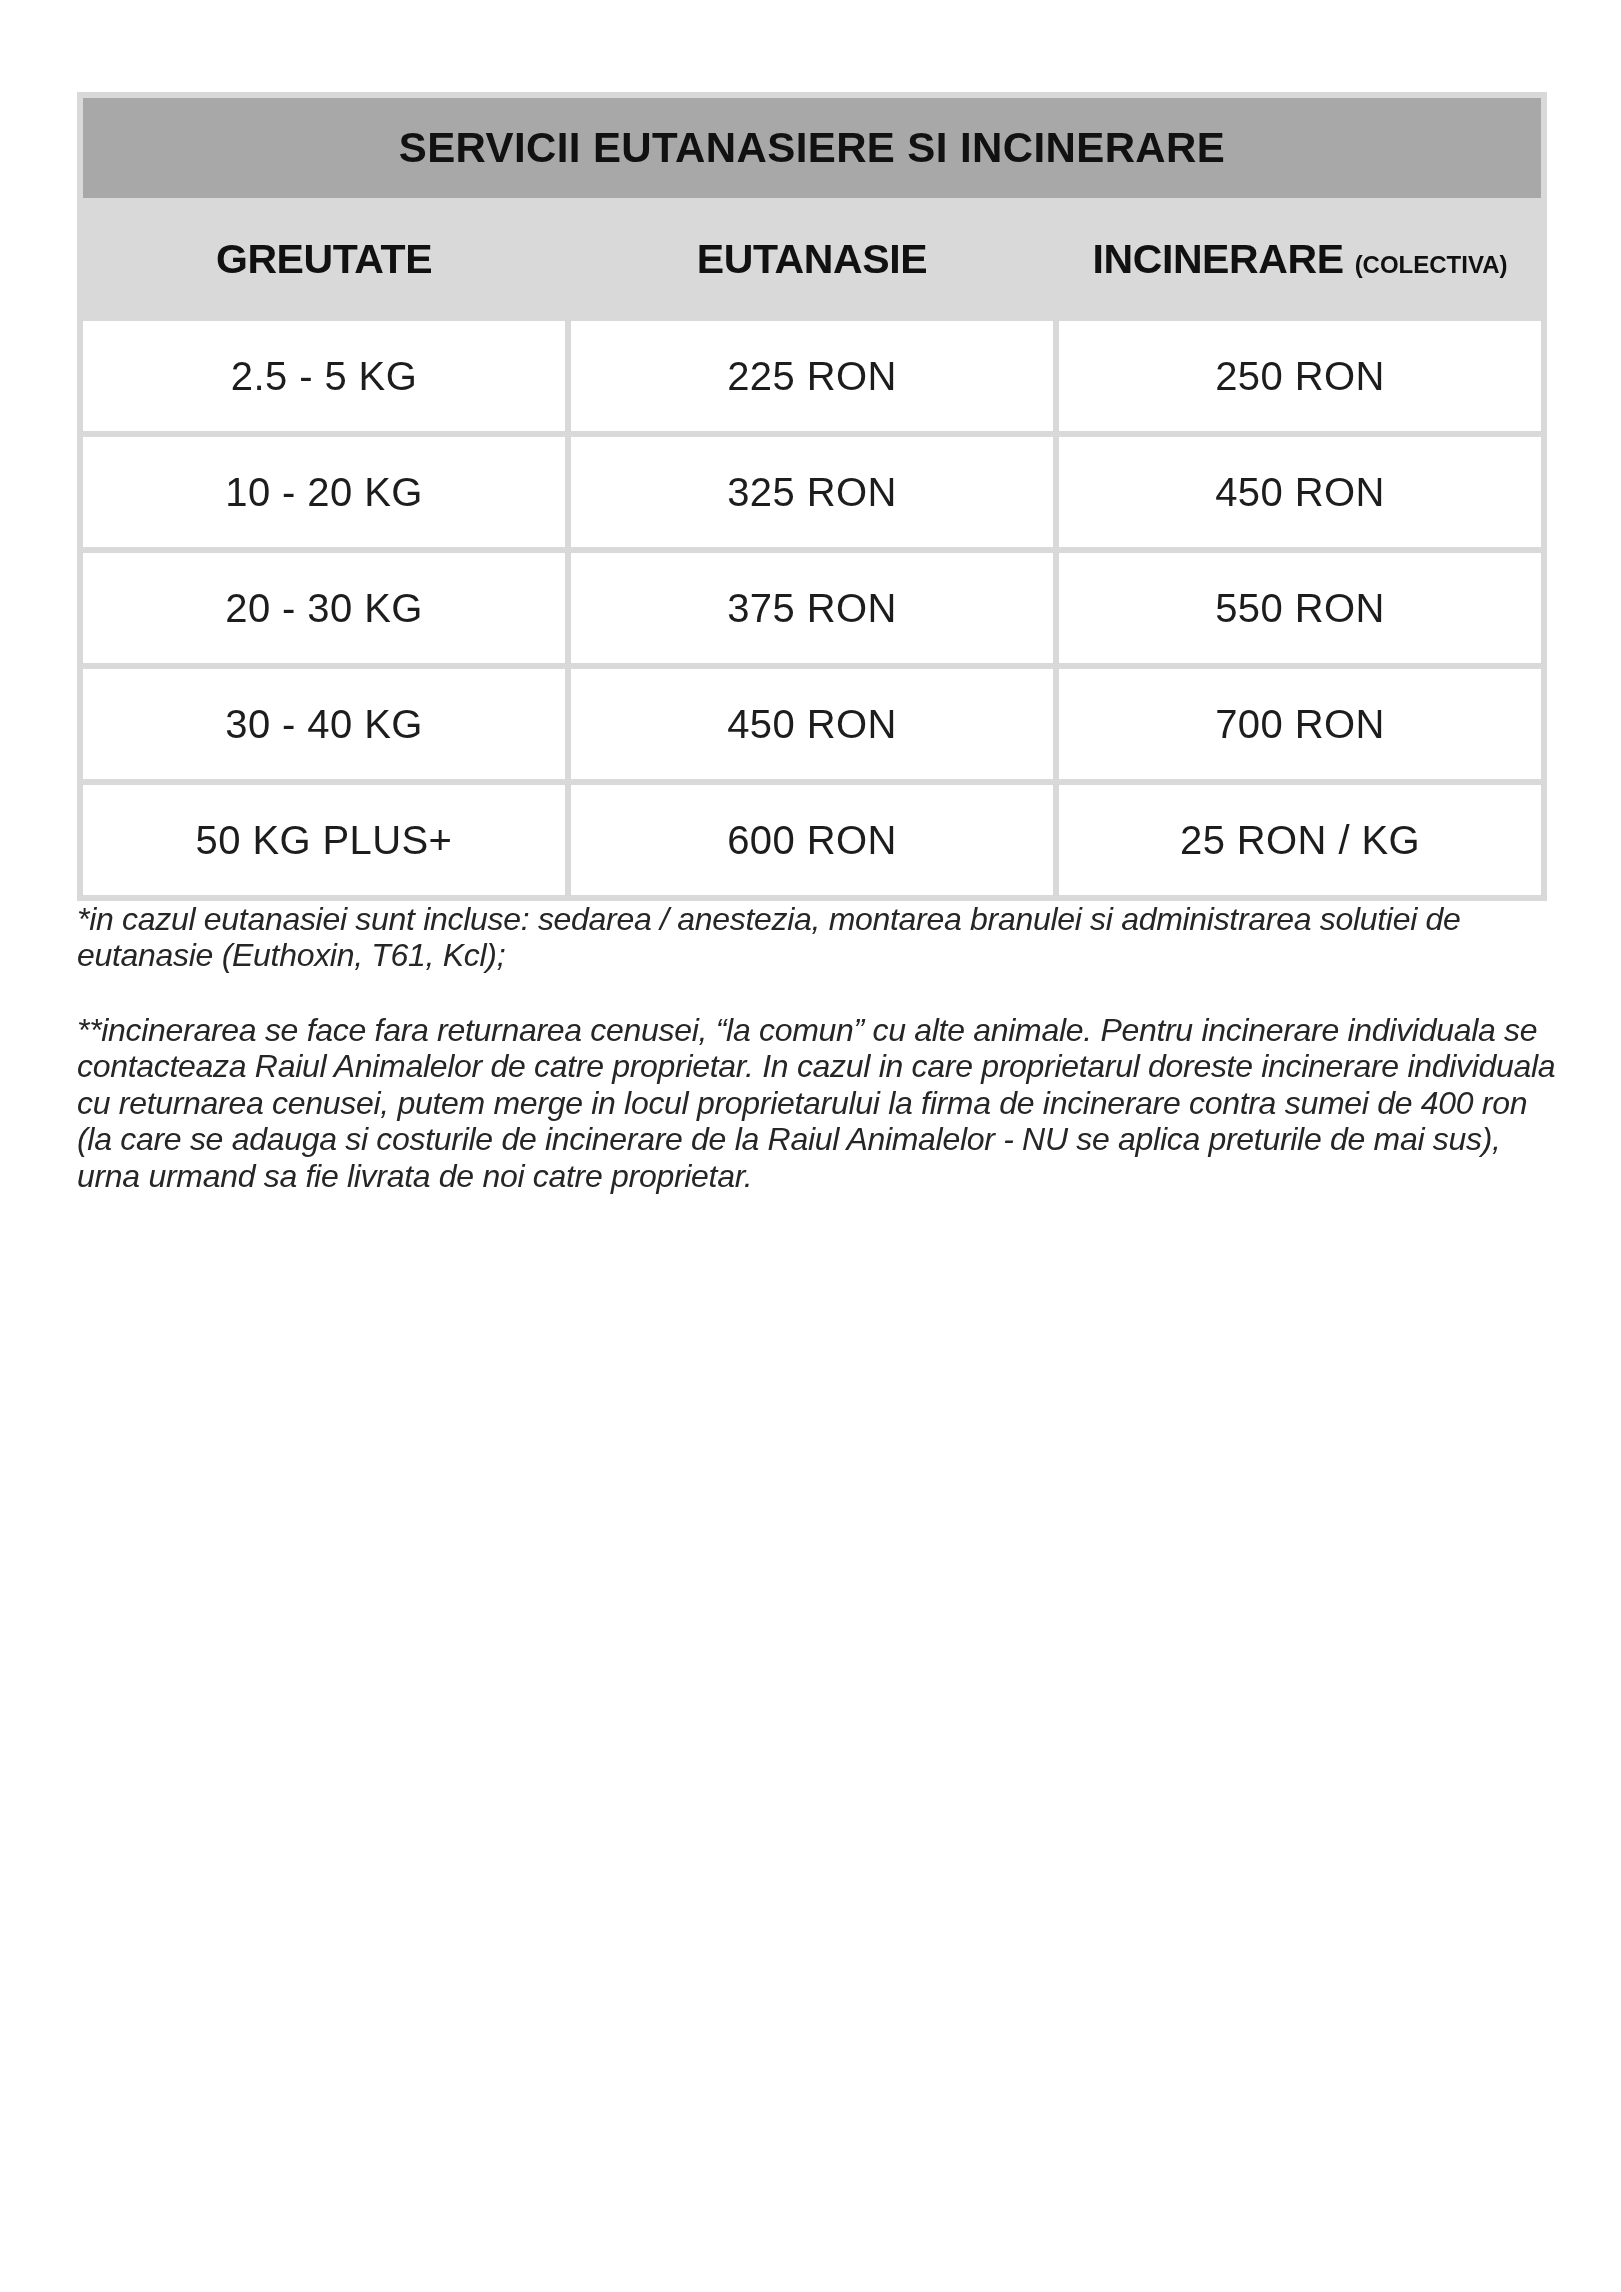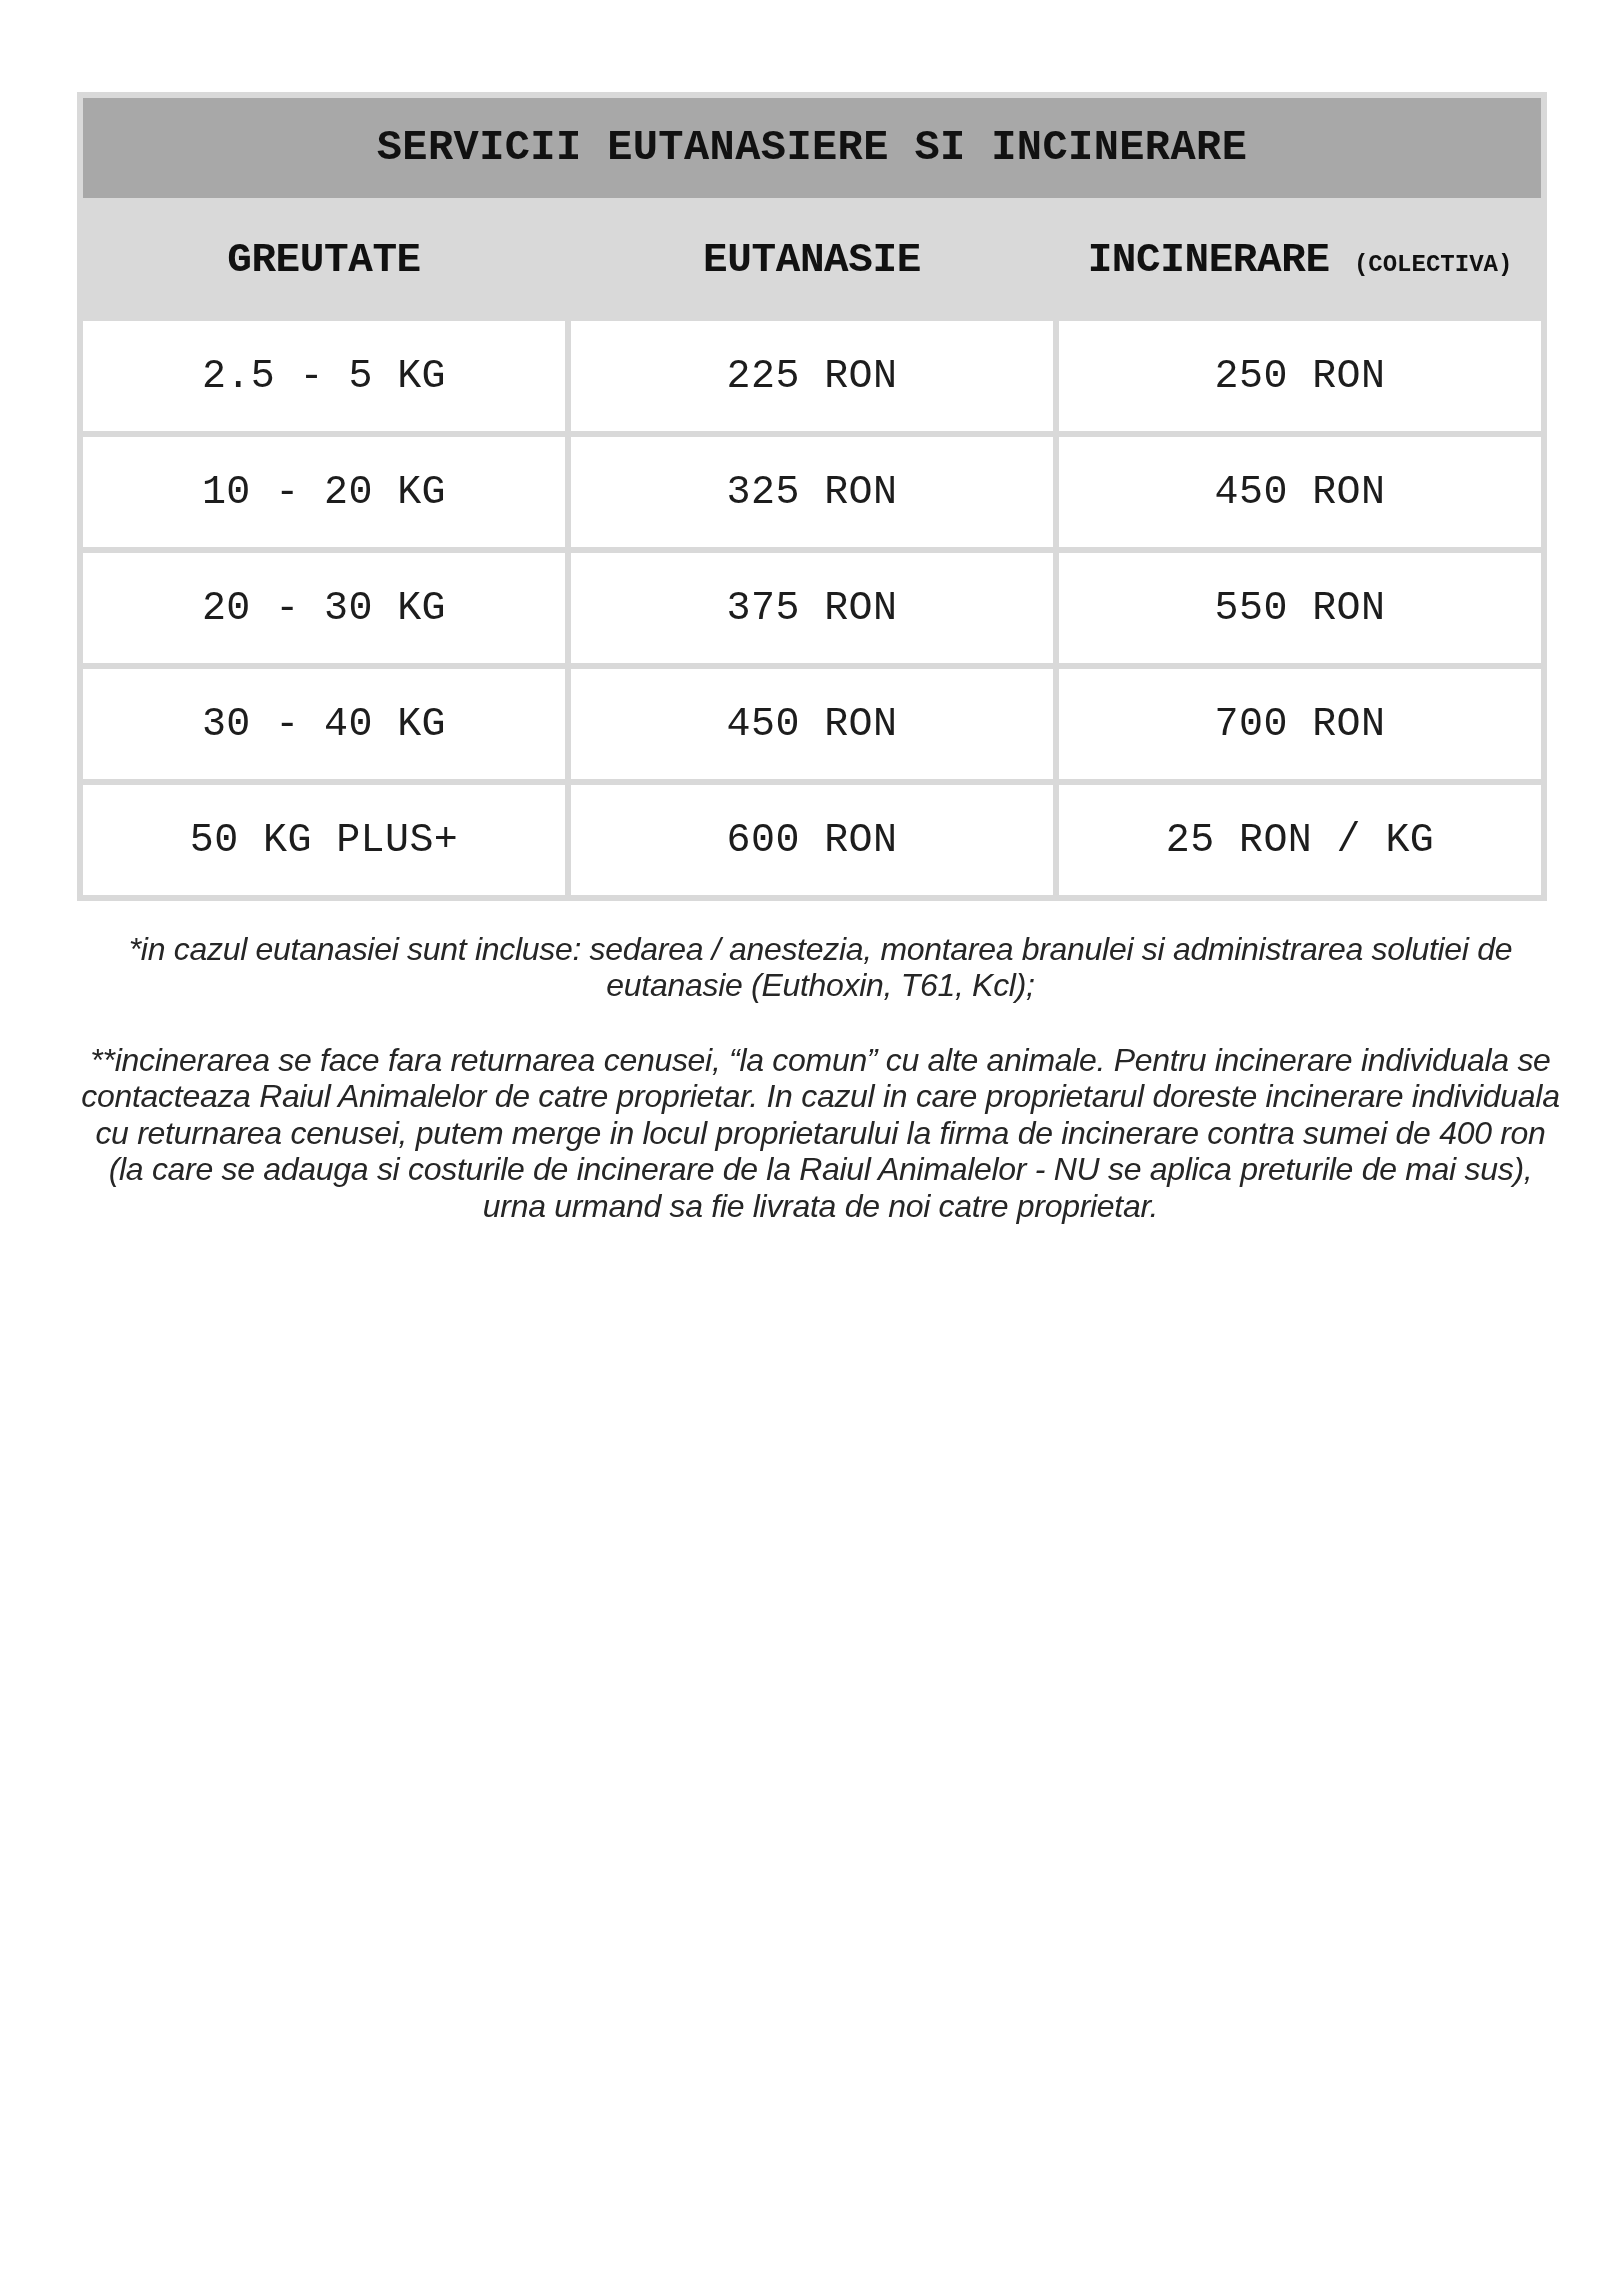--- a/index.html
+++ b/index.html
@@ -19,21 +19,20 @@
     top: 0;
     left: 0;
     width: 1622px;
     padding: 92px 75px 0 77px;
     box-sizing: border-box;
   }
   table.price-table {
     width: 1470px;
     border-collapse: collapse;
     table-layout: fixed;
-    font-family: Liberation Mono, monospace;
   }
   table.price-table th,
   table.price-table td {
     border: 6.3px solid #d9d9d9;
     text-align: center;
     vertical-align: middle;
     padding: 0;
     overflow: hidden;
   }
   tr.title-row th {
@@ -59,23 +58,21 @@
     font-size: 40px;
     letter-spacing: 0.4px;
     color: #1d1d1d;
   }
   .colectiva {
     font-size: 24px;
     font-weight: bold;
     letter-spacing: 0;
   }
   .notes {
-    margin-top: 30px;
     width: 1487px;
-    text-align: center;
   }
   p.note {
     margin: 0;
     font-style: italic;
     font-size: 32px;
     line-height: 1.14;
     letter-spacing: -0.3px;
     color: #262626;
   }
   p.note + p.note {

